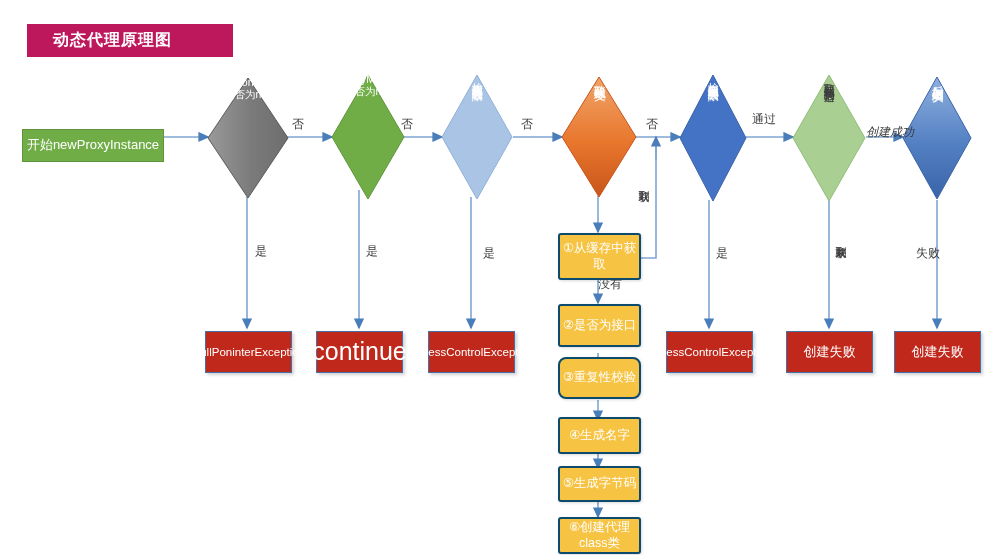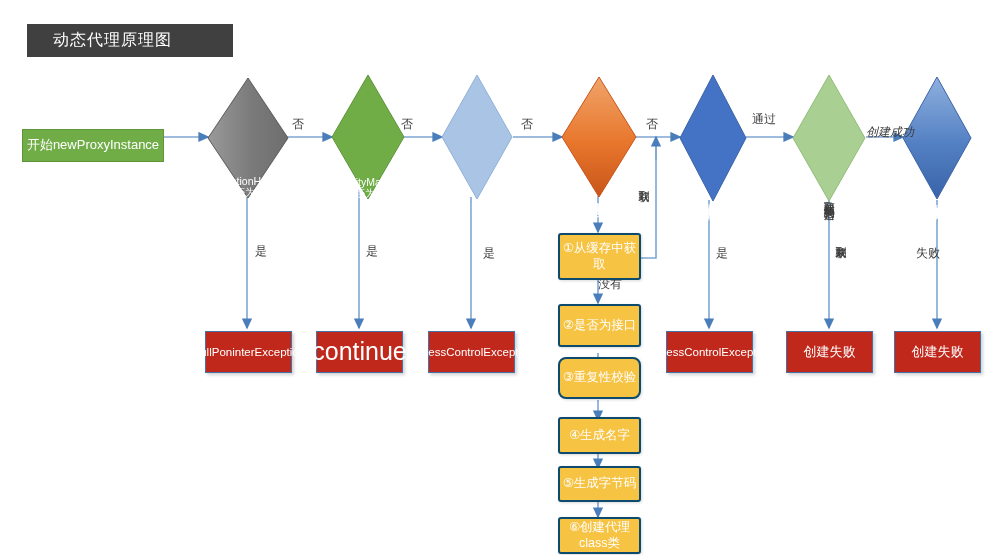--- a/index.html
+++ b/index.html
@@ -8,24 +8,24 @@
     background:#ffffff;
     font-family:"Liberation Sans","DejaVu Sans",sans-serif;
     overflow:hidden;
     position:relative;
   }
   #canvas{position:absolute;left:0;top:0;width:1000px;height:555px;}
 
   
   .title-box{
     position:absolute;left:27px;top:24px;width:206px;height:33px;
-    background:#404040;color:#ffffff;
+    background:#be185d;color:#ffffff;
     display:flex;align-items:center;
     padding-left:26px;box-sizing:border-box;
-    font-size:16px;letter-spacing:1px;
+    font-size:16px;letter-spacing:1px;font-weight:bold;
   }
 
   
   .node{position:absolute;box-sizing:border-box;}
 
   
   .rect{
     display:flex;align-items:center;justify-content:center;
     text-align:center;line-height:1.25;
   }
@@ -43,21 +43,21 @@
     background:#f6c342;color:#ffffff;border:2px solid #0c4a6e;
     border-radius:3px;font-size:12.5px;
     box-shadow:1px 1px 3px rgba(0,0,0,.15);
   }
 
   
   .diamond{position:absolute;}
   .diamond svg{position:absolute;left:0;top:0;}
   .dlabel{
     position:absolute;left:0;top:0;width:100%;height:100%;
-    display:flex;align-items:flex-end;justify-content:center;
+    display:flex;align-items:flex-start;justify-content:center;
     text-align:center;line-height:1.12;
     pointer-events:none;
   }
   .dlabel span{display:block;}
   .vert{
     writing-mode:vertical-rl;text-orientation:upright;
     letter-spacing:1px;
   }
 
   

